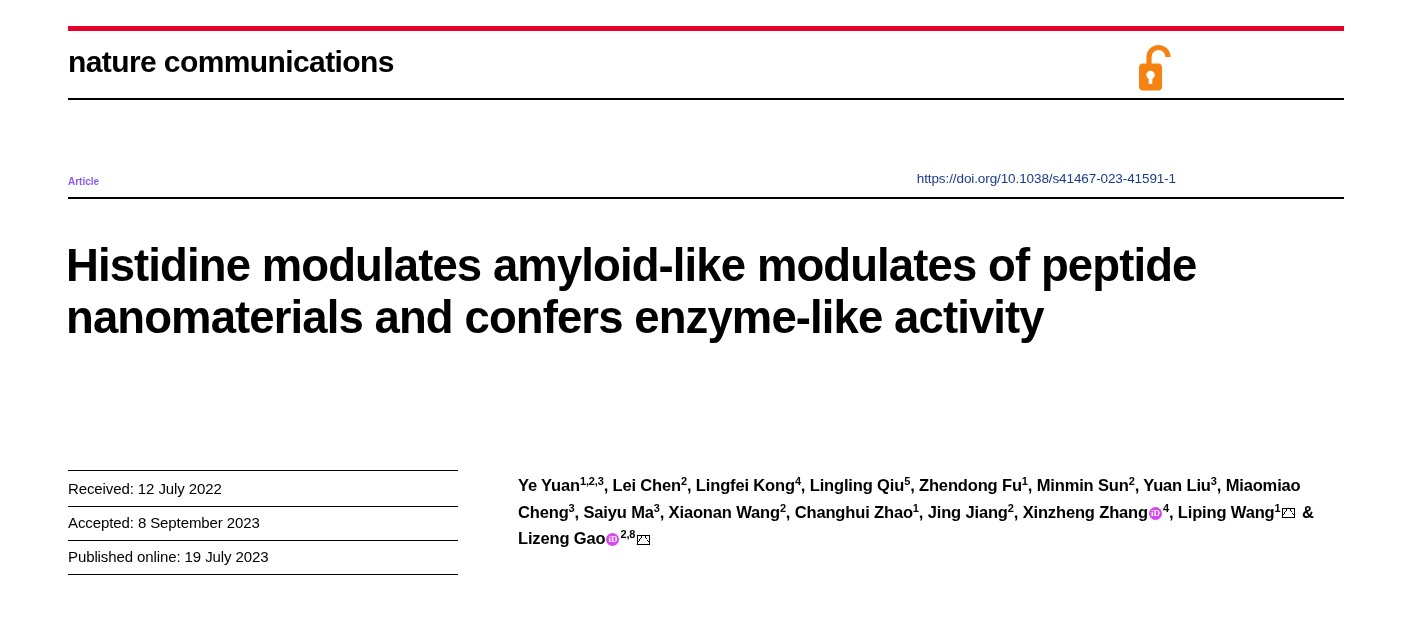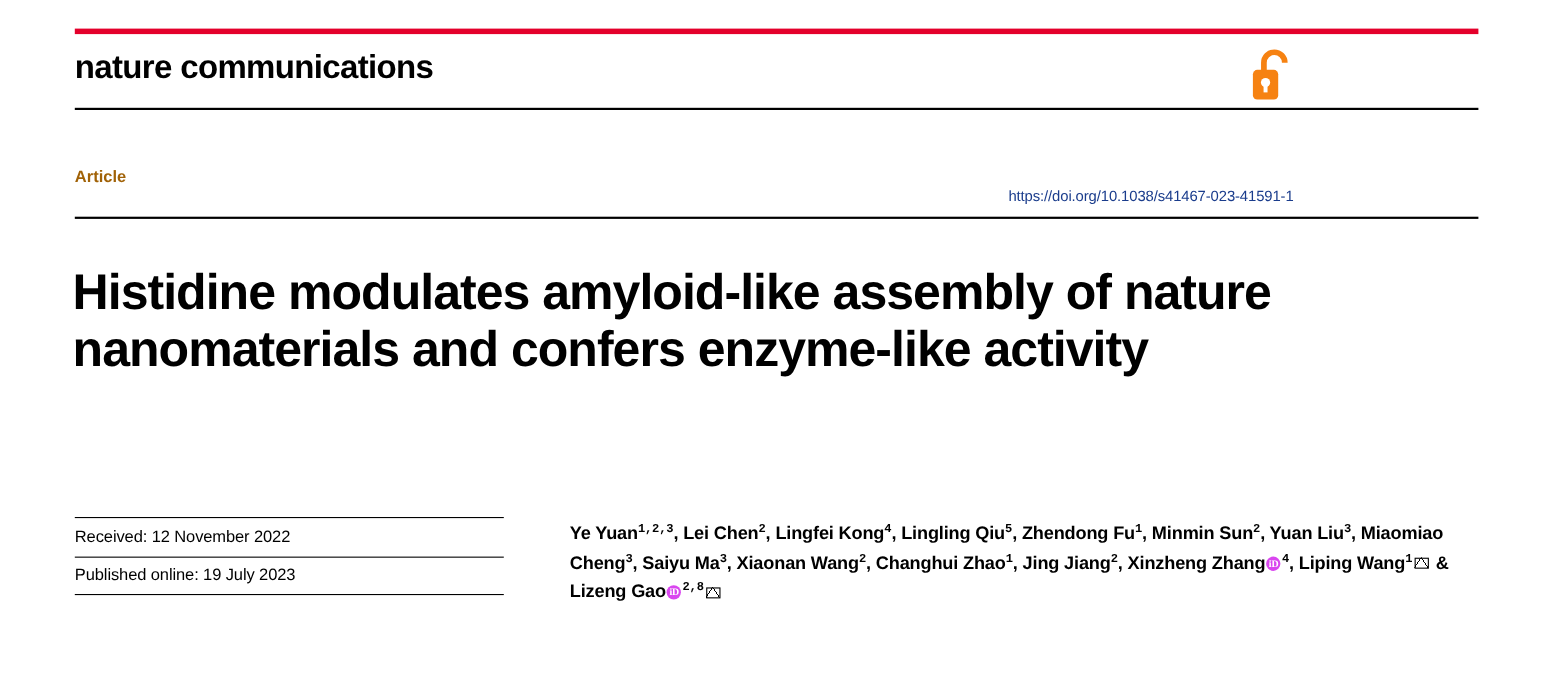--- a/index.html
+++ b/index.html
@@ -50,24 +50,24 @@
     position: absolute;
     left: 68px;
     top: 98px;
     width: 1276px;
     height: 2px;
     background: #000000;
   }
   .article-label {
     position: absolute;
     left: 68px;
-    top: 152px;
-    font-size: 15px;
-    font-weight: bold;
-    color: #a16207;
+    top: 176px;
+    font-size: 10px;
+    font-weight: bold;
+    color: #8b5cf6;
   }
   .doi {
     position: absolute;
     right: 68px;
     top: 171px;
     font-size: 13.5px;
     color: #1a3c8c;
     letter-spacing: -0.1px;
     text-align: center;
   }
@@ -117,21 +117,20 @@
     font-weight: bold;
     line-height: 26.5px;
     letter-spacing: -0.15px;
     color: #000000;
   }
   .authors sup {
     font-size: 11px;
     font-weight: bold;
     vertical-align: super;
     line-height: 0;
-    font-family: Liberation Mono, monospace;
   }
   .orcid {
     display: inline-block;
     width: 13px;
     height: 13px;
     border-radius: 50%;
     background: #d946ef;
     color: #fff;
     font-size: 9px;
     line-height: 13px;
@@ -184,24 +183,25 @@
     </svg>
   </div>
 
   <div class="journal-rule"></div>
 
   <div class="article-label">Article</div>
   <div class="doi">https://doi.org/10.1038/s41467-023-41591-1</div>
 
   <div class="hr-under-article"></div>
 
-  <h1 class="title">Histidine modulates amyloid-like assembly of nature nanomaterials and confers enzyme-like activity</h1>
+  <h1 class="title">Histidine modulates amyloid-like modulates of peptide nanomaterials and confers enzyme-like activity</h1>
 
   <div class="meta-col">
-    <div class="meta-row first">Received: 12 November 2022</div>
+    <div class="meta-row first">Received: 12 July 2022</div>
+    <div class="meta-row">Accepted: 8 September 2023</div>
     <div class="meta-row">Published online: 19 July 2023</div>
   </div>
 
   <div class="authors">
     <span>Ye Yuan<sup>1,2,3</sup></span>,
     <span>Lei Chen<sup>2</sup></span>,
     <span>Lingfei Kong<sup>4</sup></span>,
     <span>Lingling Qiu<sup>5</sup></span>,
     <span>Zhendong Fu<sup>1</sup></span>,
     <span>Minmin Sun<sup>2</sup></span>,

